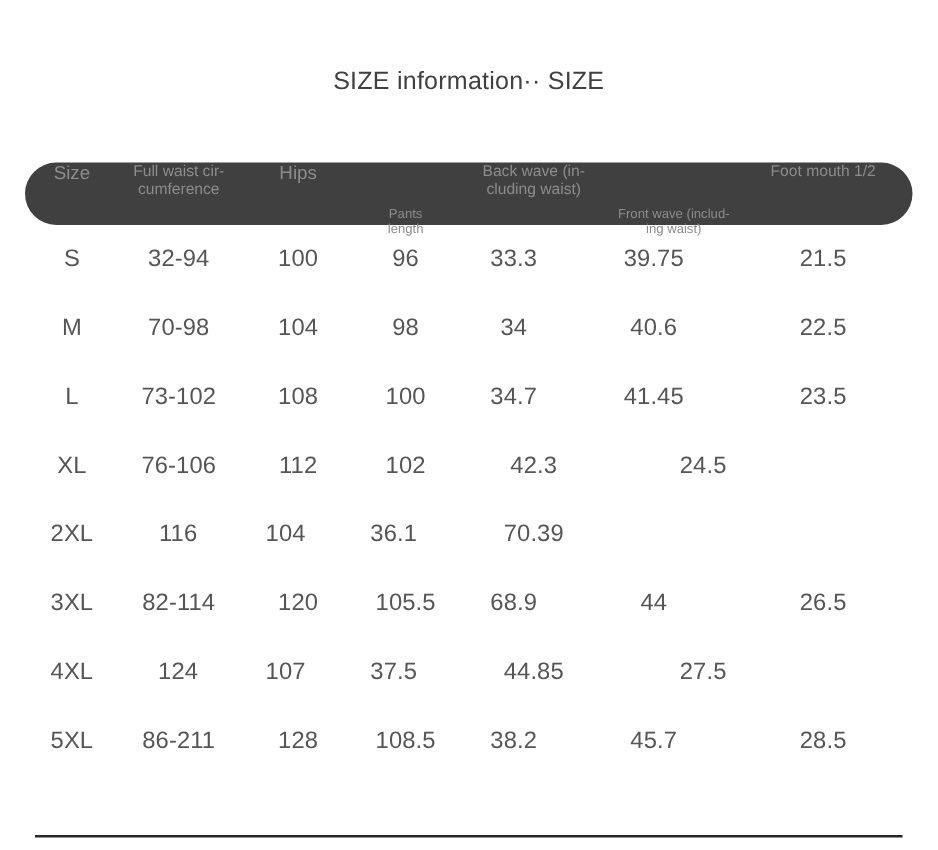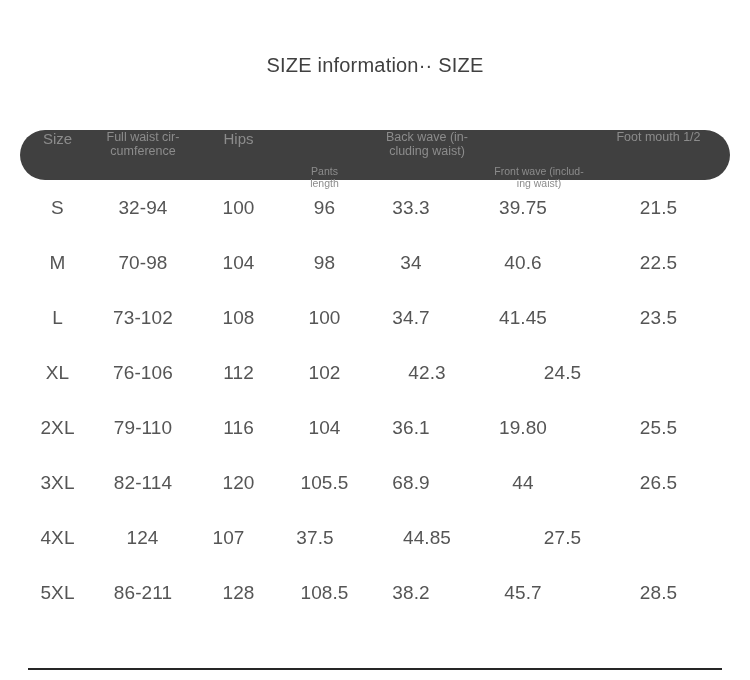--- a/index.html
+++ b/index.html
@@ -167,26 +167,24 @@
     <div class="cell c0 d">XL</div>
     <div class="cell c1 d">76-106</div>
     <div class="cell c2 d">112</div>
     <div class="cell c3 d">102</div>
     <div class="cell c5 d">42.3</div>
     <div class="cell c6 d">24.5</div>
   </div>
 
   <div class="row">
     <div class="cell c0 d">2XL</div>
-    <div class="cell c1 d">79-110</div>
     <div class="cell c2 d">116</div>
     <div class="cell c3 d">104</div>
     <div class="cell c4 d">36.1</div>
-    <div class="cell c5 d">19.80</div>
-    <div class="cell c6 d">25.5</div>
+    <div class="cell c5 d">70.39</div>
   </div>
 
   <div class="row">
     <div class="cell c0 d">3XL</div>
     <div class="cell c1 d">82-114</div>
     <div class="cell c2 d">120</div>
     <div class="cell c3 d">105.5</div>
     <div class="cell c4 d">68.9</div>
     <div class="cell c5 d">44</div>
     <div class="cell c6 d">26.5</div>

